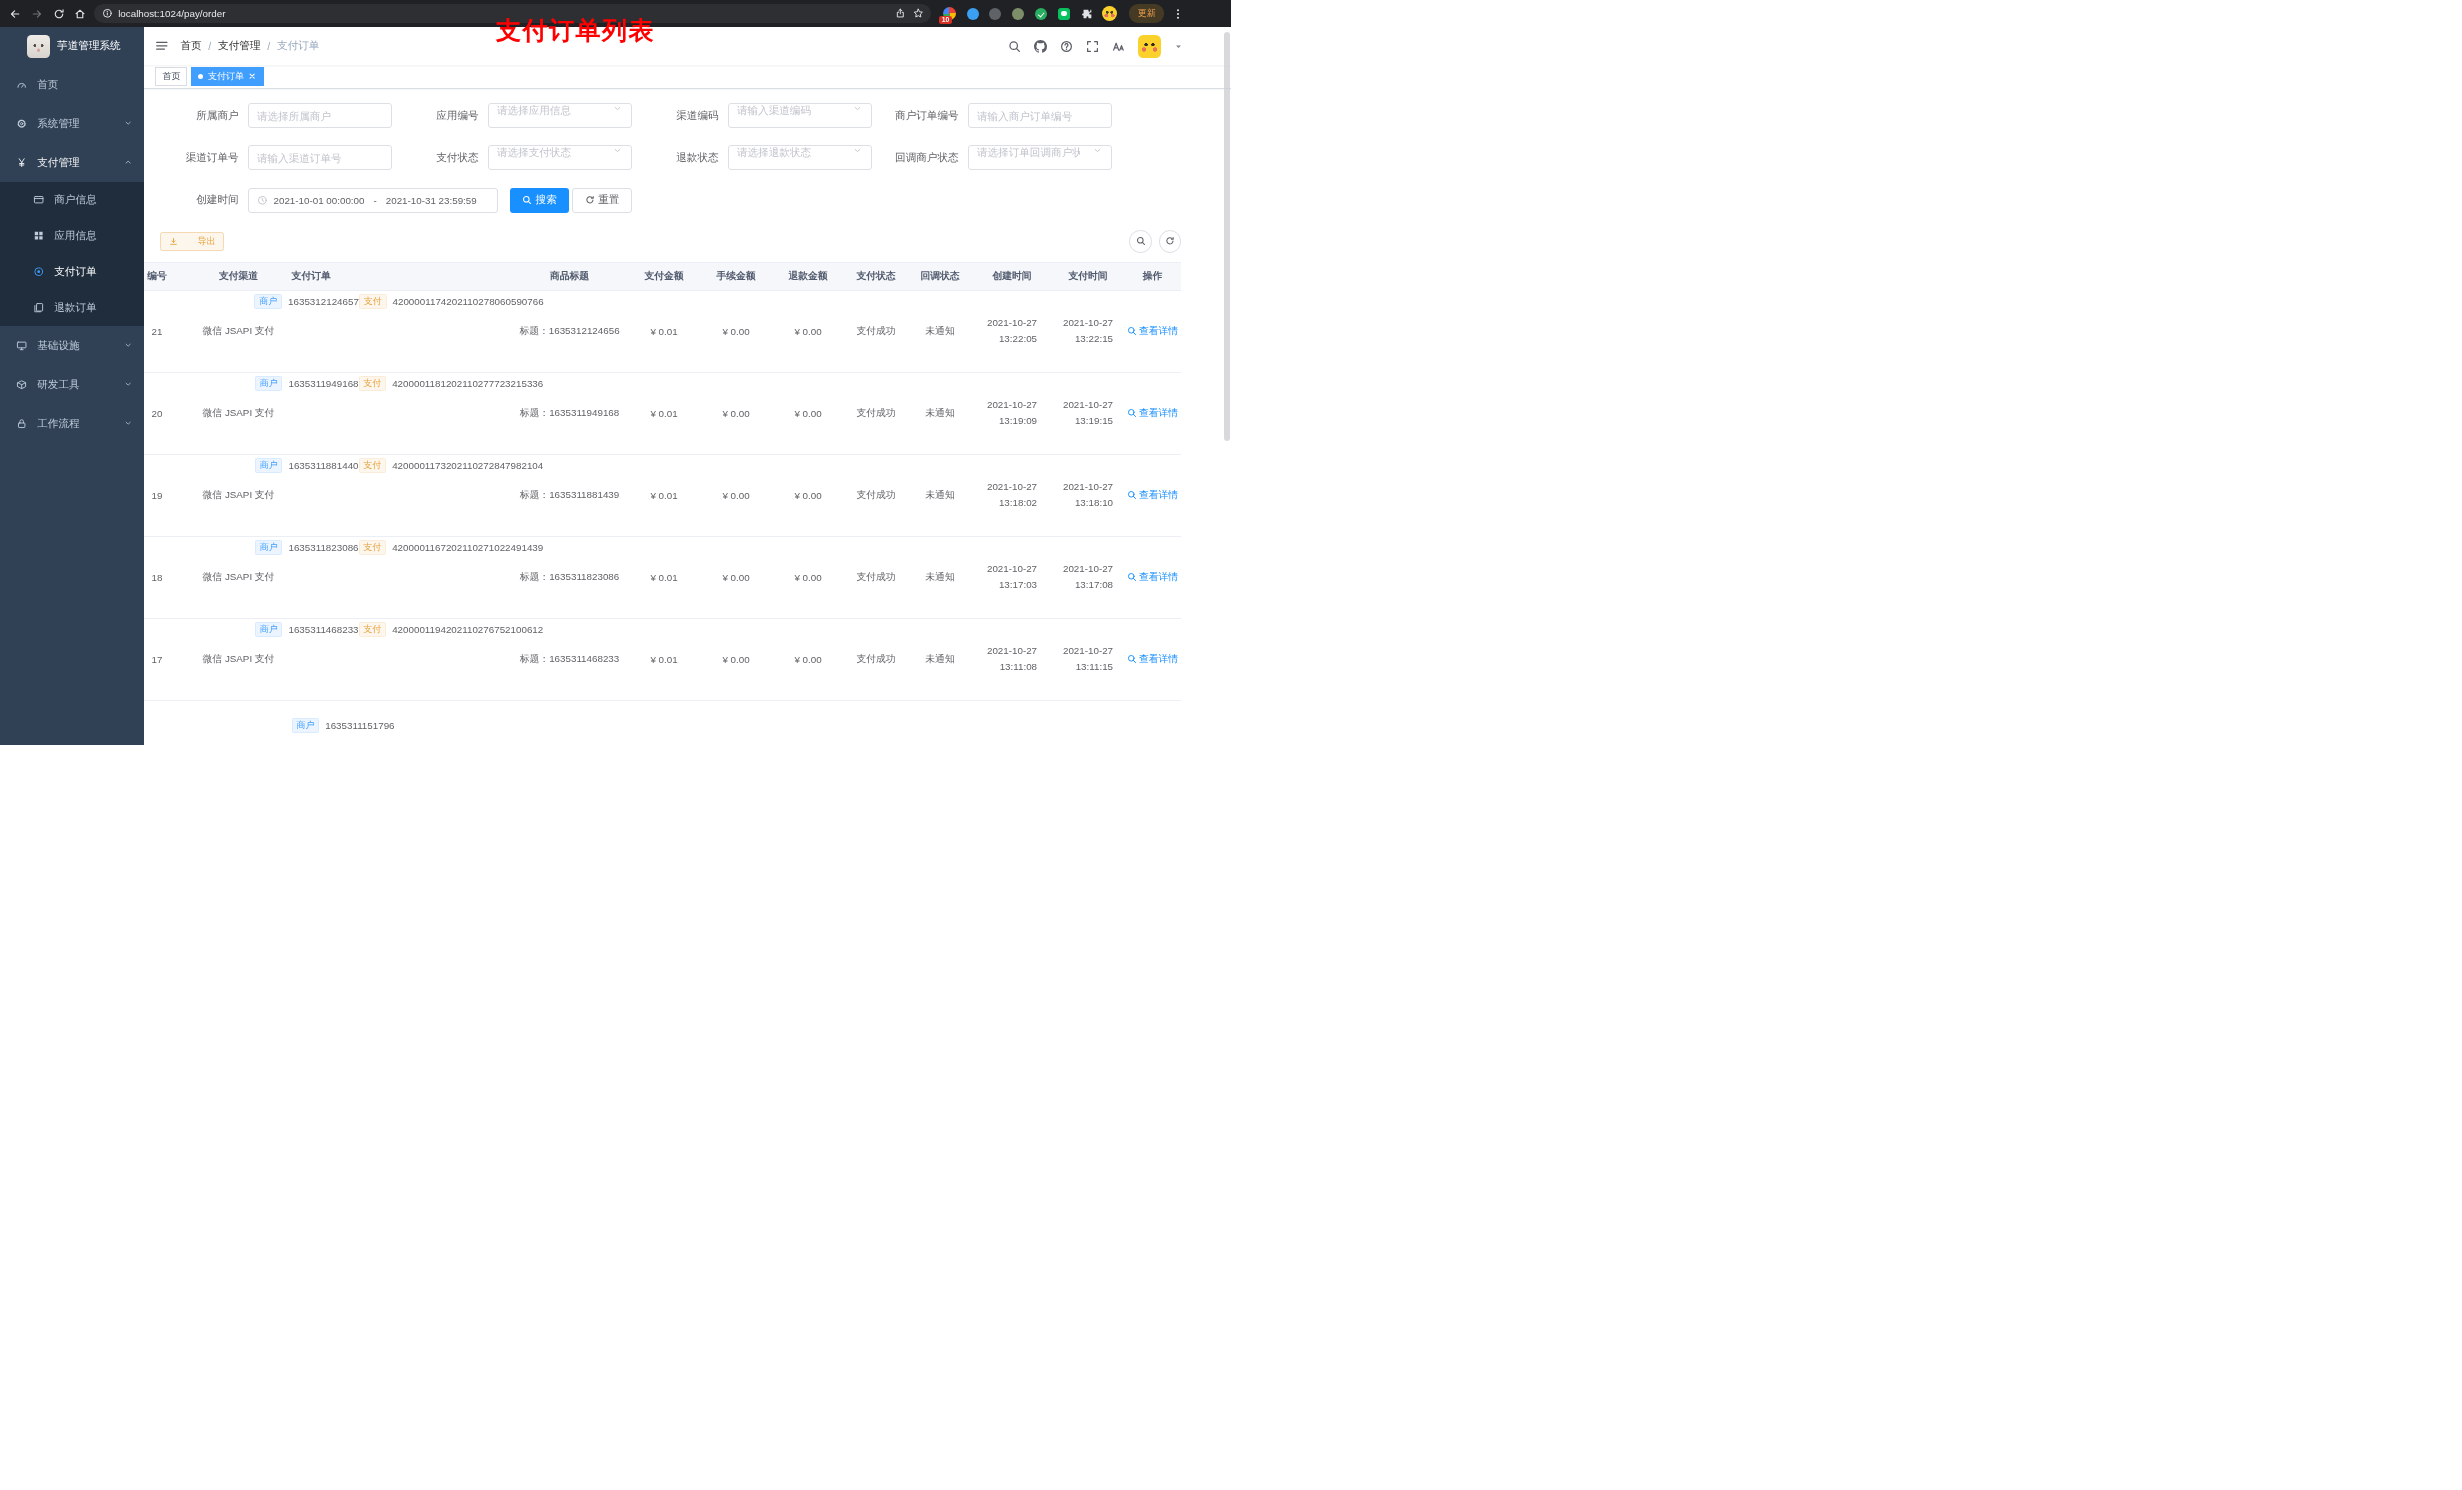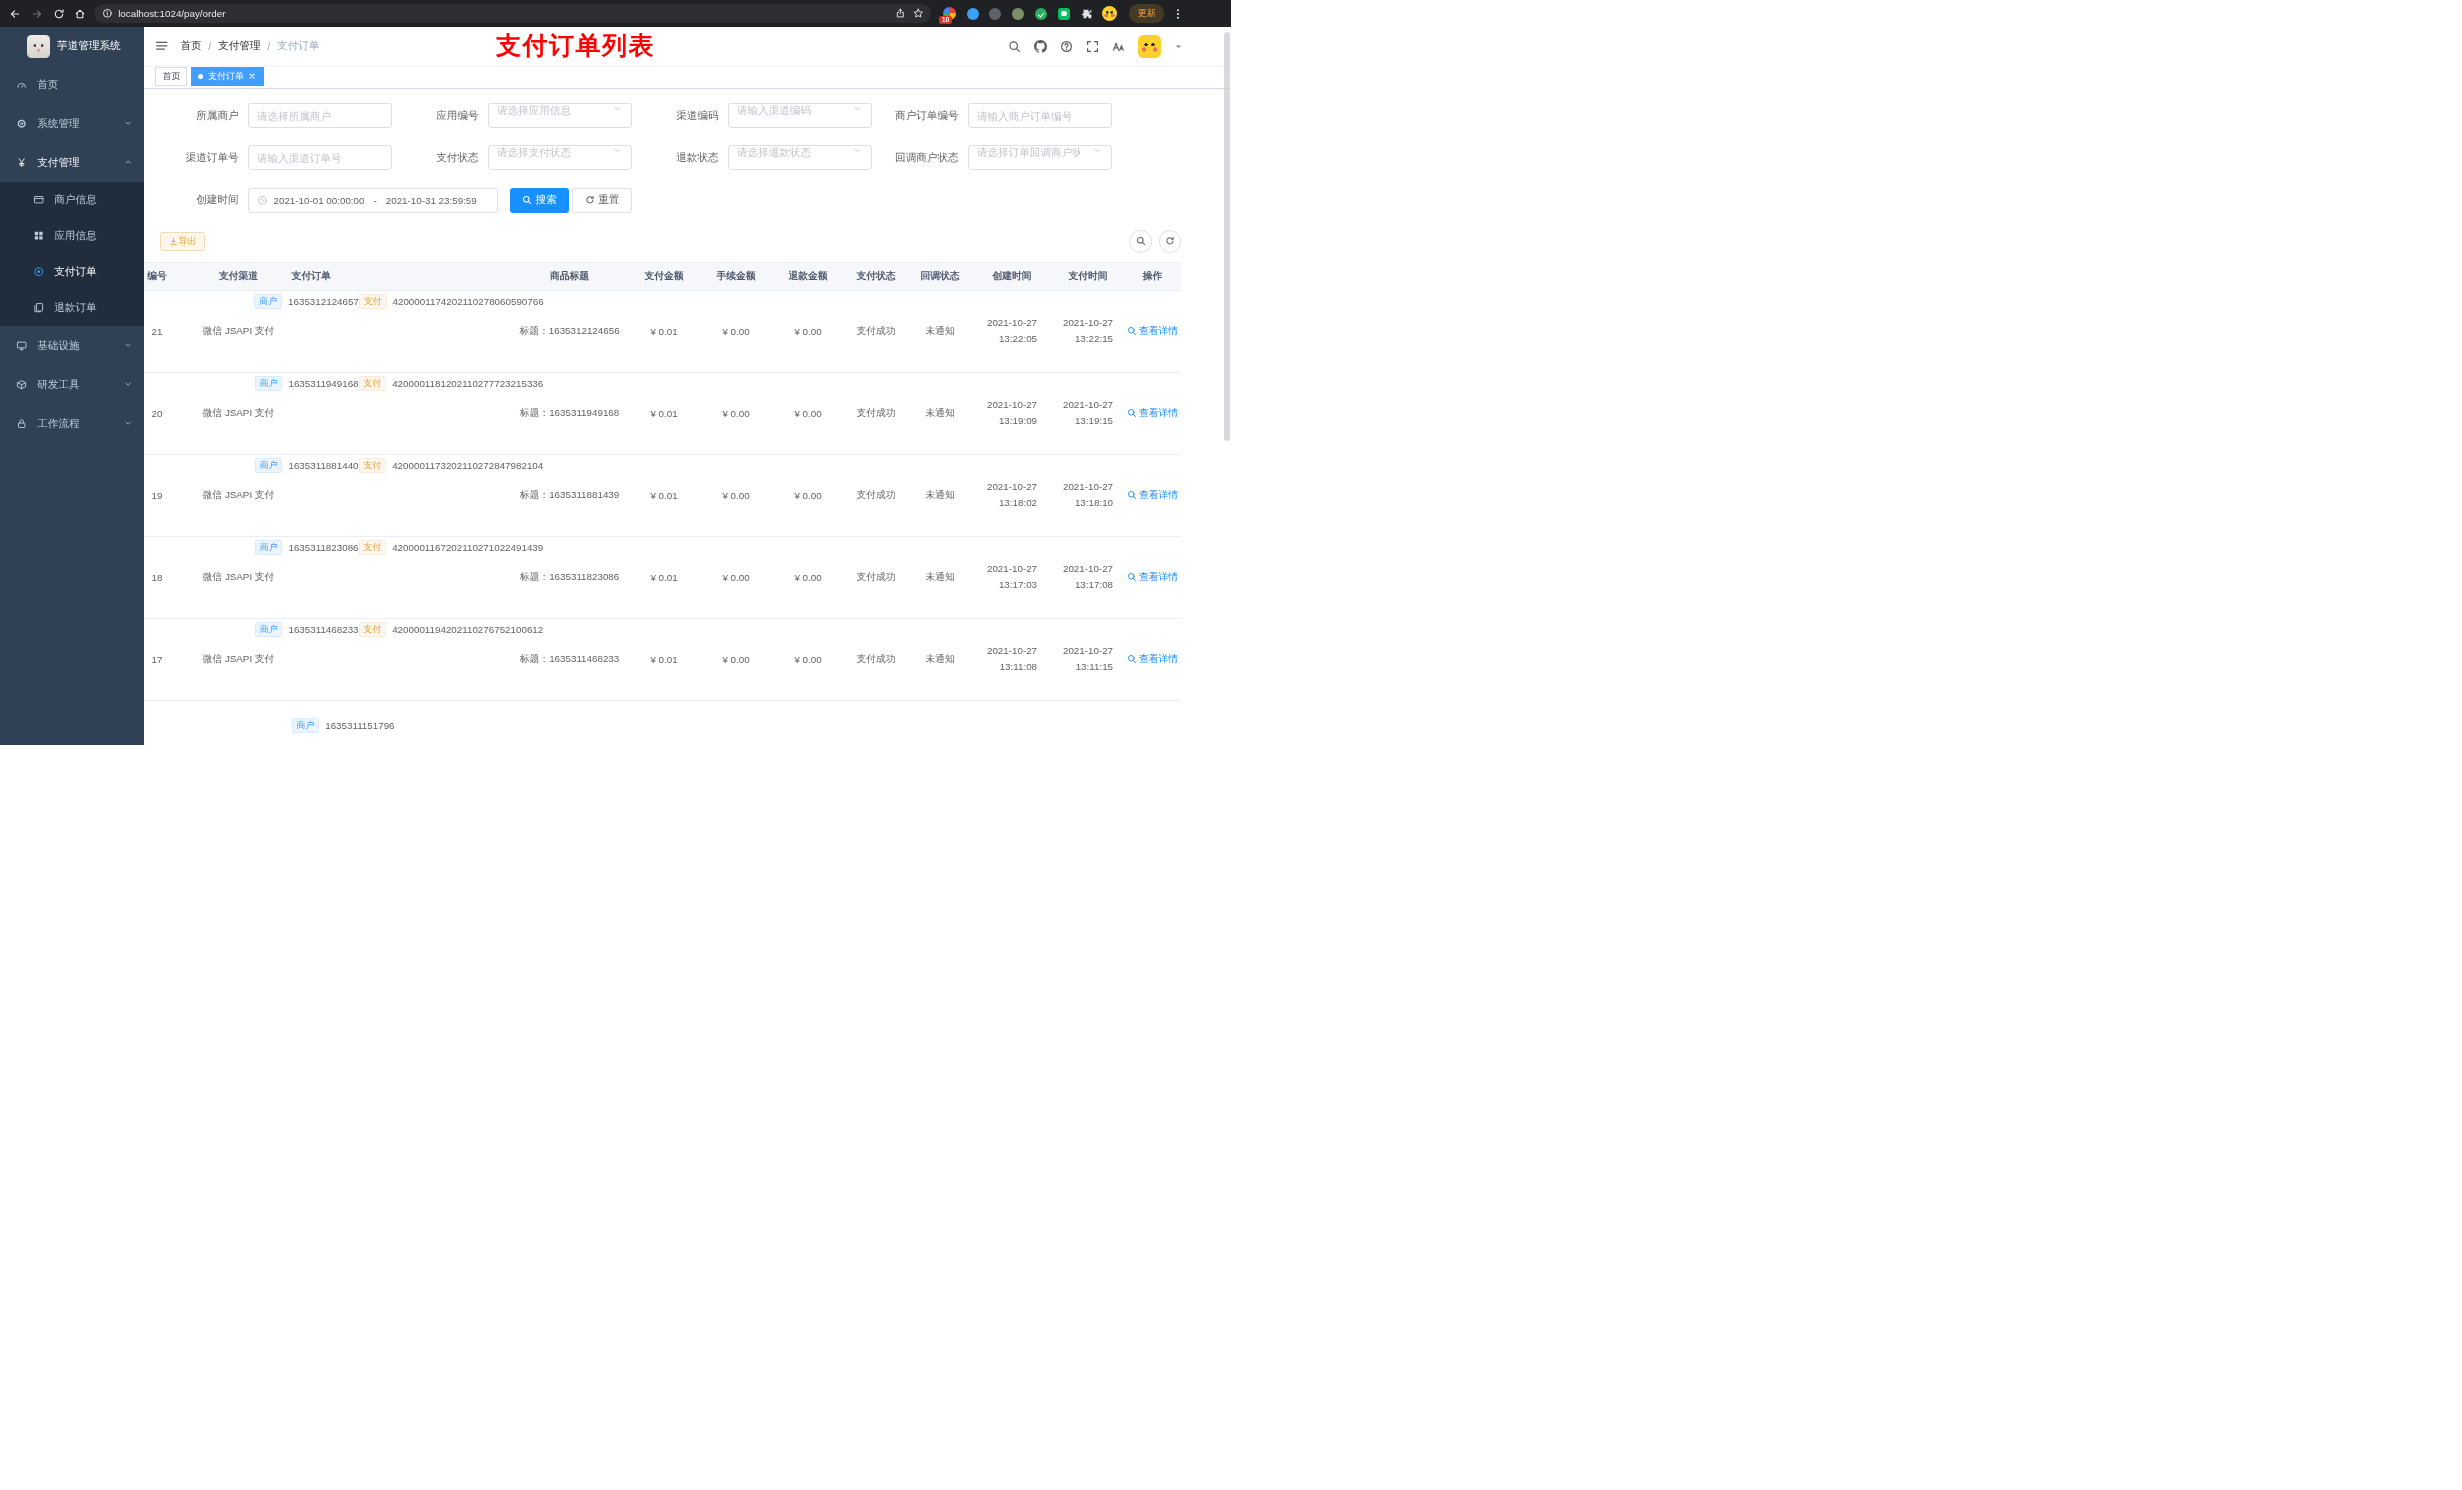--- a/index.html
+++ b/index.html
@@ -88,21 +88,21 @@
   .chev{width:9px;height:9px;color:#c0c4cc;flex:none;stroke-width:1.6}
   .fdate{width:250px;display:flex;align-items:center;gap:6px;white-space:nowrap;overflow:hidden;font-size:9.8px;cursor:pointer}
   .fdate .clk{width:10.6px;height:10.6px;color:#c0c4cc;stroke-width:1.4}
   .dsep{color:#606266;padding:0 3px}
   .btn{display:inline-flex;align-items:center;gap:3.8px;height:25px;padding:0 11.4px;border-radius:3px;font-size:10.6px;border:0.8px solid transparent;cursor:pointer;background:#fff;font-family:inherit;box-sizing:border-box}
   .btn .i{width:9.8px;height:9.8px;stroke-width:1.7}
   .btn.primary{background:#1890ff;color:#fff;margin-left:12px}
   .btn.plain{border-color:#dcdfe6;color:#606266;margin-left:3px}
 
   .toolbar{display:flex;align-items:center;margin-top:10.6px;padding-left:16px}
-  .export-btn{display:inline-flex;align-items:center;gap:1px;height:19.7px;padding:0 7.6px;font-size:9px;border-radius:2.3px;color:#e6a23c;background:#fdf6ec;border:0.8px solid #f5dab1;cursor:pointer;font-family:inherit}
+  .export-btn{display:inline-flex;align-items:center;gap:20px;height:19.7px;padding:0 7.6px;font-size:9px;border-radius:2.3px;color:#e6a23c;background:#fdf6ec;border:0.8px solid #f5dab1;cursor:pointer;font-family:inherit}
   .export-btn .i{width:9px;height:9px;stroke-width:1.6}
   .tool-right{margin-left:auto;margin-right:50px;display:flex;gap:6.8px}
   .circle-btn{width:20.4px;height:20.4px;border-radius:50%;border:0.8px solid #dcdfe6;background:#fff;color:#606266;display:inline-flex;align-items:center;justify-content:center;cursor:pointer}
   .circle-btn .i{width:9.8px;height:9.8px;stroke-width:1.7}
 
   
   .table-clip{margin-top:9px;overflow:hidden;width:1037px}
   .table{width:1060px;margin-left:-23px;font-size:9.8px;color:#606266;border-top:0.8px solid #ebeef5}
   .thead{display:flex;height:27px;background:#f5f7fa;border-bottom:0.8px solid #ebeef5;color:#515a6e;font-weight:700}
   .trow{display:flex;min-height:81px;border-bottom:0.8px solid #ebeef5;background:#fff}
@@ -116,21 +116,21 @@
   .tblue{color:#409eff;background:#ecf5ff;border-color:#d9ecff}
   .twarn{color:#e6a23c;background:#fdf6ec;border-color:#faecd8}
   .num{font-size:9.8px;color:#606266;letter-spacing:0}
   .dt{display:flex;flex-direction:column;line-height:16px;align-items:flex-end}
   .detail-link{color:#1890ff;display:inline-flex;align-items:center;gap:2.3px;cursor:pointer;font-size:9.8px}
   .detail-link .i{width:9.8px;height:9.8px;stroke-width:1.6}
   .trow.partial .td{align-items:flex-start;padding-top:17.4px}
   .trow.partial .td.c3{justify-content:flex-start}
 
   
-  .annotation{position:absolute;left:496px;top:29px;font-size:25px;font-weight:700;color:#ff0000;z-index:40;white-space:nowrap;letter-spacing:1.5px}
+  .annotation{position:absolute;left:496px;top:14px;font-size:25px;font-weight:700;color:#ff0000;z-index:40;white-space:nowrap;letter-spacing:1.5px}
   .vscroll{position:absolute;right:1.5px;top:32px;width:6px;height:409px;border-radius:3px;background:#cdd0d4;opacity:.8;z-index:60}
 </style>
 </head>
 <body>
 
 <div class="page">
 
   <div class="chrome">
     <div class="chrome-nav">
       <span class="cicon">

